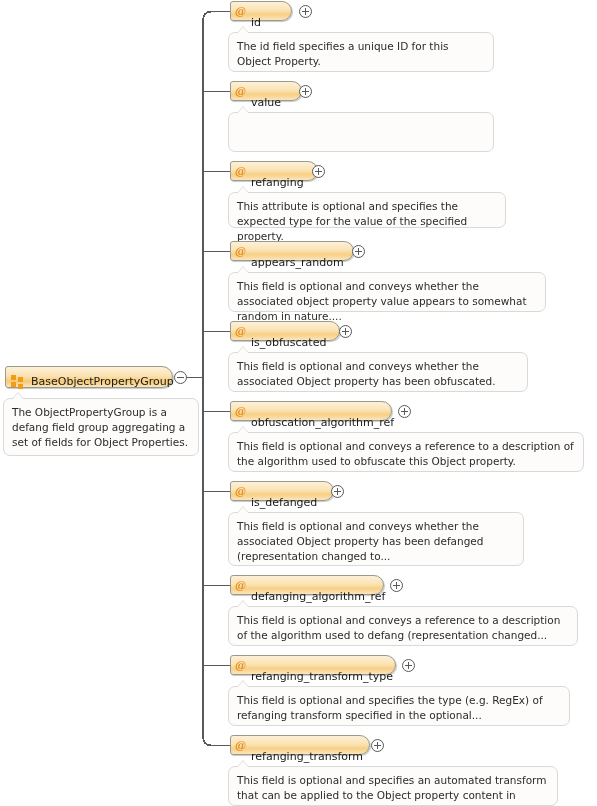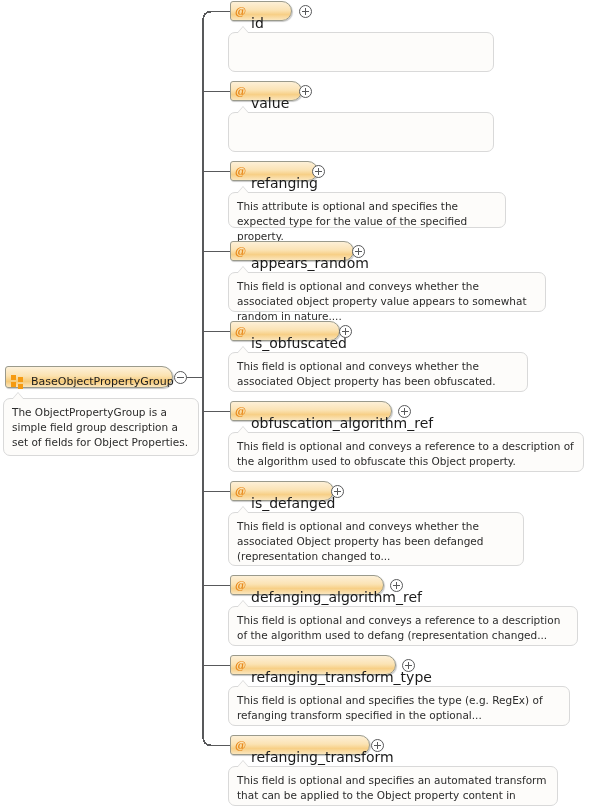--- a/index.html
+++ b/index.html
@@ -56,21 +56,21 @@
     color: #e8891c;
     font-size: 11px;
     font-weight: bold;
     font-style: italic;
     font-family: "DejaVu Serif", serif;
     margin-right: 5px;
     line-height: 1;
   }
 
   .node-label {
-    font-size: 14px;
+    font-size: 11px;
     color: #1a1a1a;
     line-height: 1;
     margin-top: 23px;
   }
 
   
   .group-node {
     position: absolute;
     box-sizing: border-box;
     height: 22px;
@@ -204,31 +204,32 @@
         <i class="s3"></i>
         <i class="s4"></i>
     </span>
     <span class="group-label">BaseObjectPropertyGroup</span>
   </div>
   <div class="toggle minus" style="left:174px; top:371px;"></div>
 
   <div class="desc" style="left:3px; top:398px; width:196px; height:58px;">
     <span class="pointer"></span>
     <span class="pointer-fill"></span>
-    <p>The ObjectPropertyGroup is a simple field group description a set of fields for Object Properties.</p>
+    <p>The ObjectPropertyGroup is a defang field group aggregating a set of fields for Object Properties.</p>
   </div>
 
   <div class="node" style="left:230px; top:1px; width:62px;">
     <span class="at-icon">@</span>
     <span class="node-label">id</span>
   </div>
   <div class="toggle plus" style="left:299px; top:5px;"></div>
   <div class="desc" style="left:228px; top:32px; width:266px; height:40px;">
     <span class="pointer"></span>
     <span class="pointer-fill"></span>
+    <p>The id field specifies a unique ID for this Object Property.</p>
   </div>
 
   <div class="node" style="left:230px; top:81px; width:72px;">
     <span class="at-icon">@</span>
     <span class="node-label">value</span>
   </div>
   <div class="toggle plus" style="left:299px; top:85px;"></div>
   <div class="desc" style="left:228px; top:112px; width:266px; height:40px;">
     <span class="pointer"></span>
     <span class="pointer-fill"></span>

